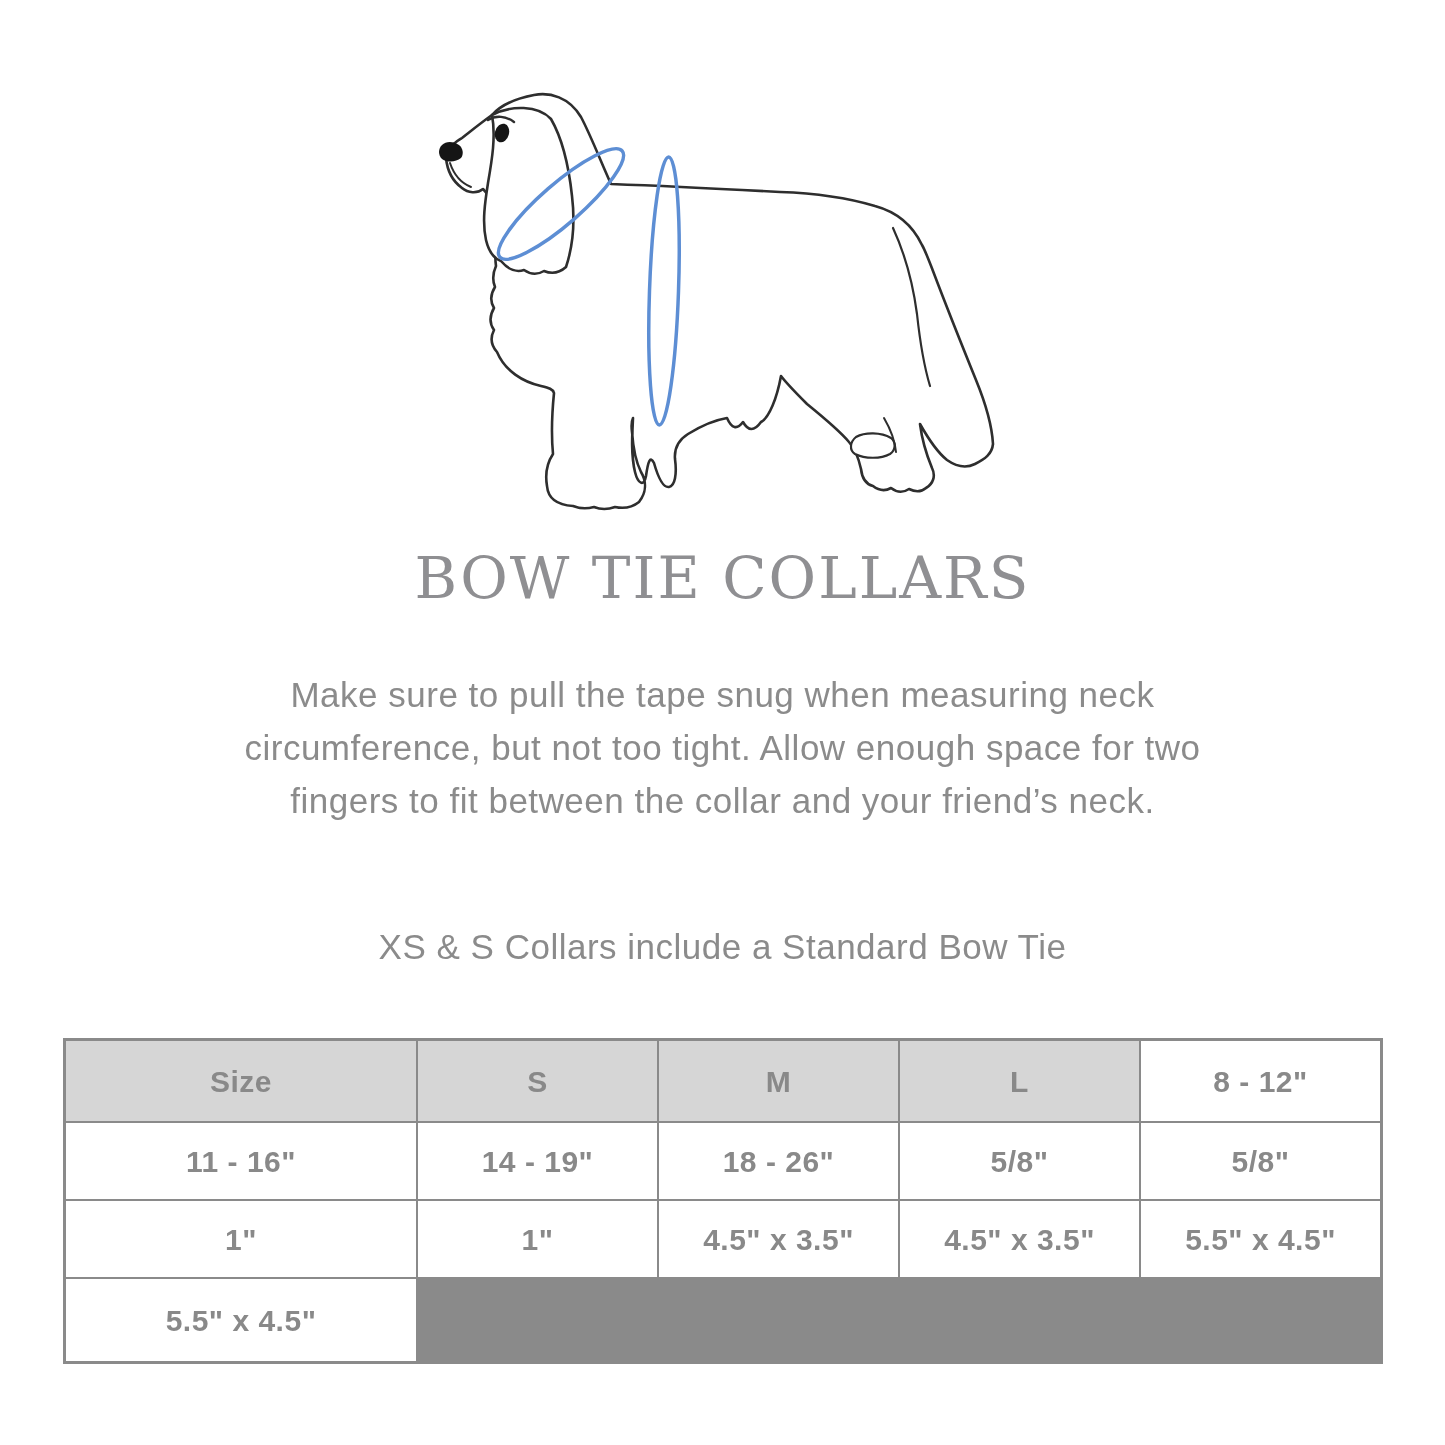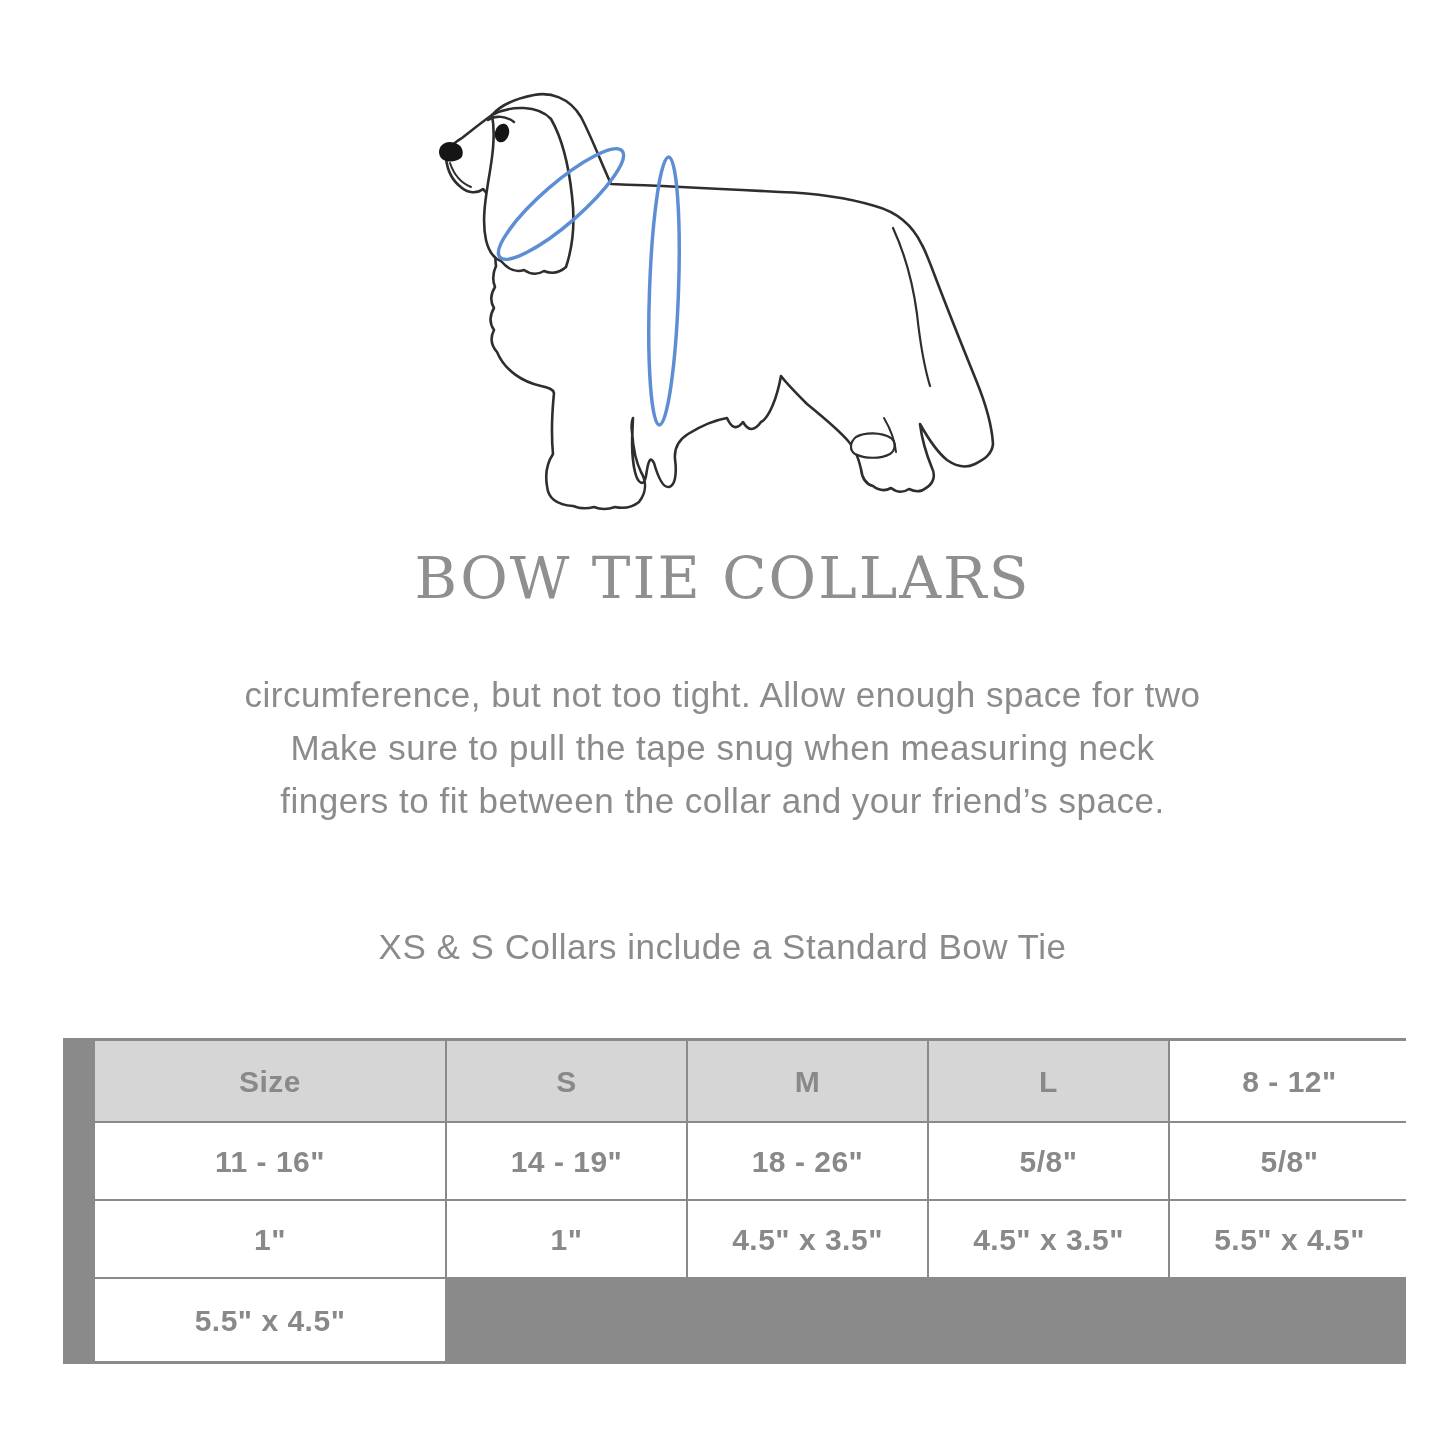--- a/index.html
+++ b/index.html
@@ -28,21 +28,20 @@
   }
 
   .size-table{
     position:absolute;left:63px;top:1038px;width:1314px;
     display:grid;
     grid-template-columns:350px repeat(4,1fr);
     grid-template-rows:80px 76px 76px 82px;
     gap:2px;
     background:var(--table-border,#8a8a8a);
     border:3px solid var(--table-border,#8a8a8a);
-    padding-left:29px;
   }
   .cell{
     display:flex;flex-direction:column;align-items:center;justify-content:center;
     background:var(--table-cell-bg,#ffffff);
     font-weight:bold;font-size:30px;letter-spacing:.5px;
     color:var(--table-text,#898989);
     text-align:center;line-height:37px;
   }
   .cell.hd{background:var(--table-header-bg,#d6d6d6);}
   .cell.lbl{background:var(--table-label-bg,#f1f1f1);}
@@ -130,23 +129,23 @@
     <ellipse cx="67" cy="45" rx="7" ry="9.5" transform="rotate(15 67 45)" fill="#151515"></ellipse>
     <path d="M 7 57 C 3 61 3 67 7 71 C 13 75 21 74 26 70 C 29 66 28 60 24 57 C 18 53 11 53 7 57 Z" fill="#151515"></path>
 
     <ellipse cx="126" cy="116" rx="81" ry="20" transform="rotate(-41 126 116)" stroke="var(--accent-blue,#5d8ed4)" stroke-width="3.5"></ellipse>
     <ellipse cx="229" cy="203" rx="14.5" ry="134" transform="rotate(2 229 203)" stroke="var(--accent-blue,#5d8ed4)" stroke-width="3.5"></ellipse>
   </svg>
 
   <h1 class="page-title">BOW TIE COLLARS</h1>
 
   <div class="intro">
+    <div class="line">Make sure to pull the tape snug when measuring neck</div>
     <div class="line">circumference, but not too tight. Allow enough space for two</div>
-    <div class="line">Make sure to pull the tape snug when measuring neck</div>
-    <div class="line">fingers to fit between the collar and your friend’s space.</div>
+    <div class="line">fingers to fit between the collar and your friend’s neck.</div>
   </div>
 
   <div class="notes">
     <div class="line">XS &amp; S Collars include a Standard Bow Tie</div>
   </div>
 
   <div class="size-table">
 
     <div class="cell hd">Size</div>
     <div class="cell hd">S</div>

